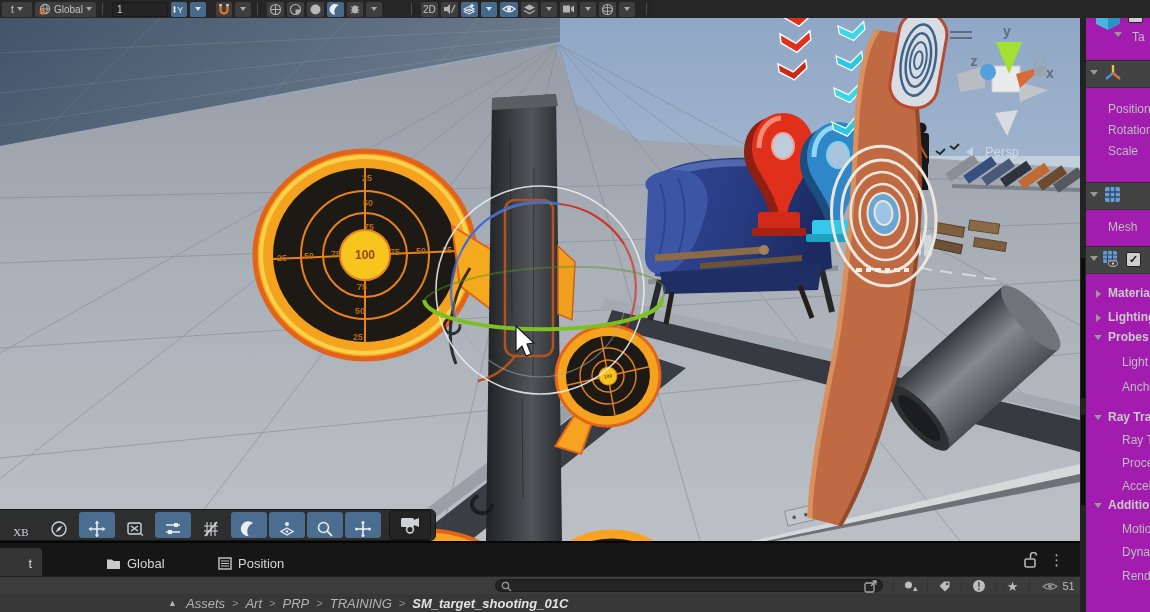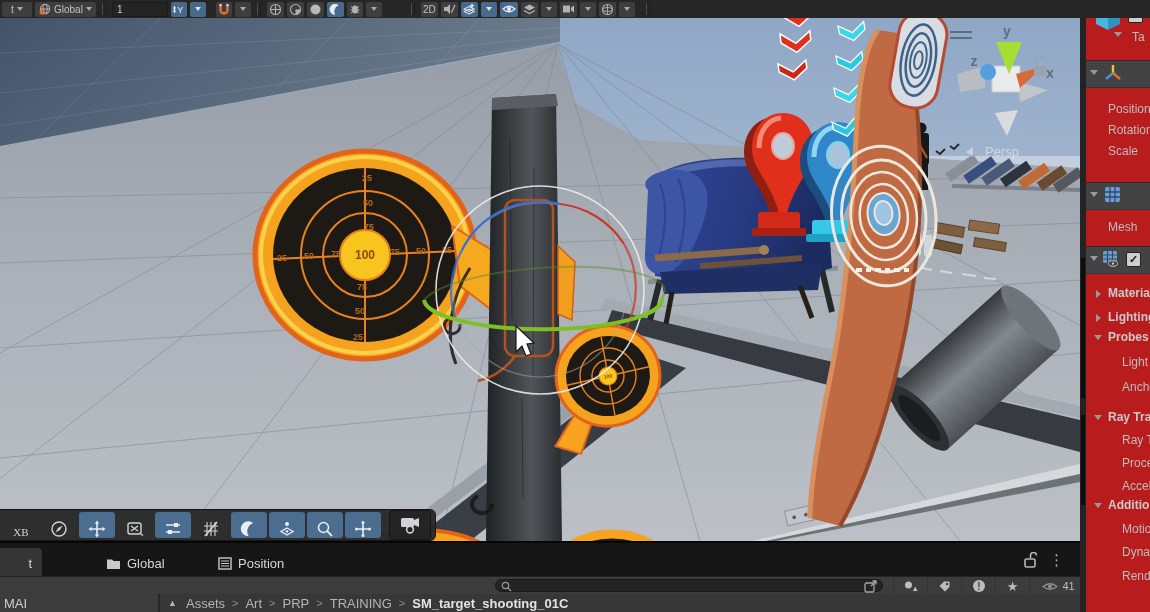--- a/index.html
+++ b/index.html
@@ -32,21 +32,21 @@
   #scene-toolbar{position:absolute;left:-8px;top:491px;height:30px;background:rgba(40,40,40,.96);
     border:1px solid #161616;border-radius:0 6px 6px 0;display:flex;align-items:center;padding:0 4px 0 10px;gap:2px;z-index:6;}
   .obtn{width:36px;height:26px;border-radius:3px;display:flex;align-items:flex-end;justify-content:center;
     color:#cfd3d7;font-size:11px;font-family:Liberation Serif, serif;}
   .obtn.blue{background:#4b6d90;}
   .ocam{width:40px;height:28px;margin-left:6px;background:#242424;border:1px solid #161616;border-radius:4px;
     display:flex;align-items:center;justify-content:center;}
   
   #right-strip{position:absolute;left:1080px;top:0;width:6px;height:612px;background:#232323;z-index:30;}
   .strip-seg{position:absolute;left:1px;width:4px;background:#0d0d0d;}
-  #inspector{position:absolute;left:1086px;top:0;width:64px;height:612px;background:#b91c1c;z-index:30;
+  #inspector{position:absolute;left:1086px;top:0;width:64px;height:612px;background:#a21caf;z-index:30;
     color:#bdbdbd;font-size:12px;}
   .irow{position:absolute;left:0;width:220px;white-space:nowrap;overflow:hidden;}
   .irow.bold{font-weight:bold;color:#c9c9c9;}
   .ihdr{position:absolute;left:0;width:64px;height:26px;background:#434343;border-top:1px solid #2b2b2b;border-bottom:1px solid #333;}
   .tri-d{width:0;height:0;border-left:4px solid transparent;border-right:4px solid transparent;border-top:5px solid #999;display:inline-block;}
   .tri-r{width:0;height:0;border-top:4px solid transparent;border-bottom:4px solid transparent;border-left:5px solid #999;display:inline-block;}
   .chk{width:13px;height:13px;background:#cfcfcf;border:1px solid #222;border-radius:2px;color:#1a1a1a;
     font-size:11px;line-height:12px;text-align:center;font-weight:bold;display:inline-block;}
   
   #tabbar{position:absolute;left:0;top:541px;width:1086px;height:35px;background:#161616;z-index:20;border-top:2px solid #060606;}
@@ -736,30 +736,27 @@
       </svg>
     </div>
     <div class="pbtn" style="left:995px;">
       <span style="font-size:13px;color:#bdbdbd;">★</span>
     </div>
     <div class="pbtn" style="left:1029px;width:57px;gap:4px;">
       <svg width="16" height="11" viewBox="0 0 16 11">
         <path d="M1,5.5 Q8,0 15,5.5 Q8,11 1,5.5 Z" fill="none" stroke="#8f8f8f" stroke-width="1.3"></path>
         <circle cx="8" cy="5.5" r="2" fill="#8f8f8f"></circle>
       </svg>
-      <span>41</span>
+      <span>51</span>
     </div>
   </div>
 
   <div id="crumbrow">
-    <div id="treecell">
-      <span>MAI</span>
-    </div>
     <span class="upicon" style="position:absolute;left:168px;top:4px;">▲</span>
-    <div id="crumbs" style="left:186px;">
+    <div id="crumbs" style="left:186px;font-style:italic;">
       <span>Assets</span>
       <span class="sep">&gt;</span>
       <span>Art</span>
       <span class="sep">&gt;</span>
       <span>PRP</span>
       <span class="sep">&gt;</span>
       <span>TRAINING</span>
       <span class="sep">&gt;</span>
       <span class="last">SM_target_shooting_01C</span>
     </div>

